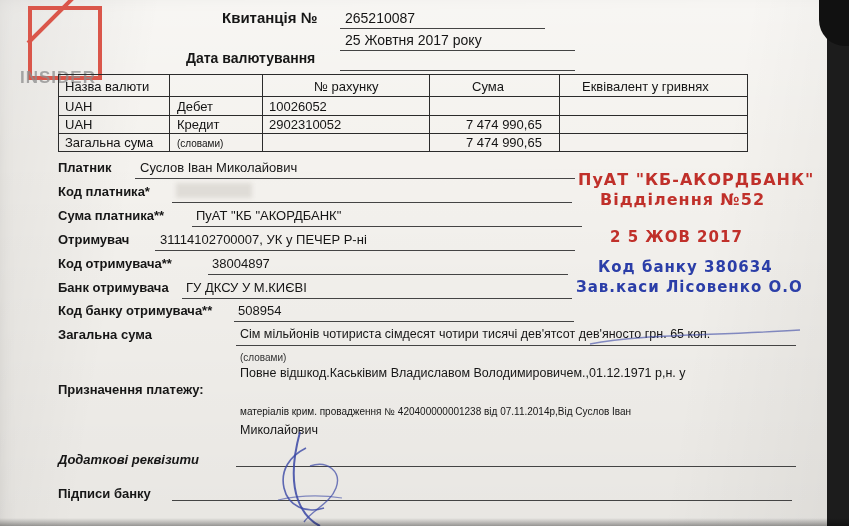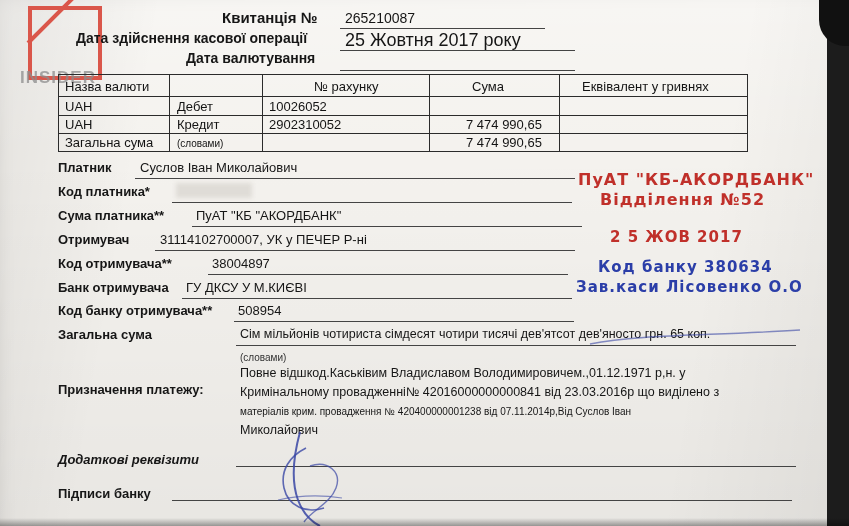--- a/index.html
+++ b/index.html
@@ -165,22 +165,21 @@
 <div id="page">
   <div id="paper"></div>
 
   <div id="stamp"></div>
   <div id="wm-text">INSIDER</div>
 
   <div class="txt bold" style="left:222px; top:10px; font-size:15px;">Квитанція №</div>
   <div class="txt" style="left:345px; top:11px; font-size:14px;">265210087</div>
   <div class="rule" style="left:340px; top:28px; width:205px;"></div>
 
-  <div class="txt bold" style="left:76px; top:31px; font-size:14px;">Дата здійснення касової операції</div>
-  <div class="txt" style="left:345px; top:33px; font-size:18px;">25 Жовтня 2017 року</div>
+  <div class="txt" style="left:345px; top:33px; font-size:14px;">25 Жовтня 2017 року</div>
   <div class="rule" style="left:340px; top:50px; width:235px;"></div>
 
   <div class="txt bold" style="left:186px; top:51px; font-size:14px;">Дата валютування</div>
   <div class="rule" style="left:340px; top:70px; width:235px;"></div>
 
   <div id="tbl">
     <div class="vline" style="left:110px;"></div>
     <div class="vline" style="left:203px;"></div>
     <div class="vline" style="left:370px;"></div>
     <div class="vline" style="left:500px;"></div>
@@ -240,21 +239,20 @@
   <div class="txt" style="left:238px; top:303px;">508954</div>
   <div class="rule" style="left:234px; top:321px; width:340px;"></div>
 
   <div class="txt bold" style="left:58px; top:327px;">Загальна сума</div>
   <div class="txt" style="left:240px; top:327px; font-size:12.5px;">Сім мільйонів чотириста сімдесят чотири тисячі дев'ятсот дев'яносто  грн. 65 коп.</div>
   <div class="rule" style="left:236px; top:345px; width:560px;"></div>
 
   <div class="txt tiny" style="left:240px; top:350px;">(словами)</div>
   <div class="txt bold" style="left:58px; top:382px;">Призначення платежу:</div>
   <div class="txt" style="left:240px; top:366px; font-size:12.5px;">Повне відшкод.Каськівим Владиславом Володимировичем.,01.12.1971 р,н. у</div>
-  <div class="txt" style="left:240px; top:385px; font-size:12.5px;">Кримінальному провадженні№ 42016000000000841 від 23.03.2016р що виділено з</div>
   <div class="txt" style="left:240px; top:404px; font-size:10px;">матеріалів крим. провадження № 420400000001238 від 07.11.2014р,Від Суслов Іван</div>
   <div class="txt" style="left:240px; top:423px; font-size:12.5px;">Миколайович</div>
 
   <div class="txt bold" style="left:58px; top:452px;font-style:italic;">Додаткові реквізити</div>
   <div class="rule" style="left:236px; top:466px; width:560px;"></div>
 
   <div class="txt bold" style="left:58px; top:486px;">Підписи банку</div>
   <div class="rule" style="left:172px; top:500px; width:620px;"></div>
 
   <div class="hand red" style="left:578px; top:170px; font-size:16px;">ПуАТ  "КБ-АКОРДБАНК"</div>

